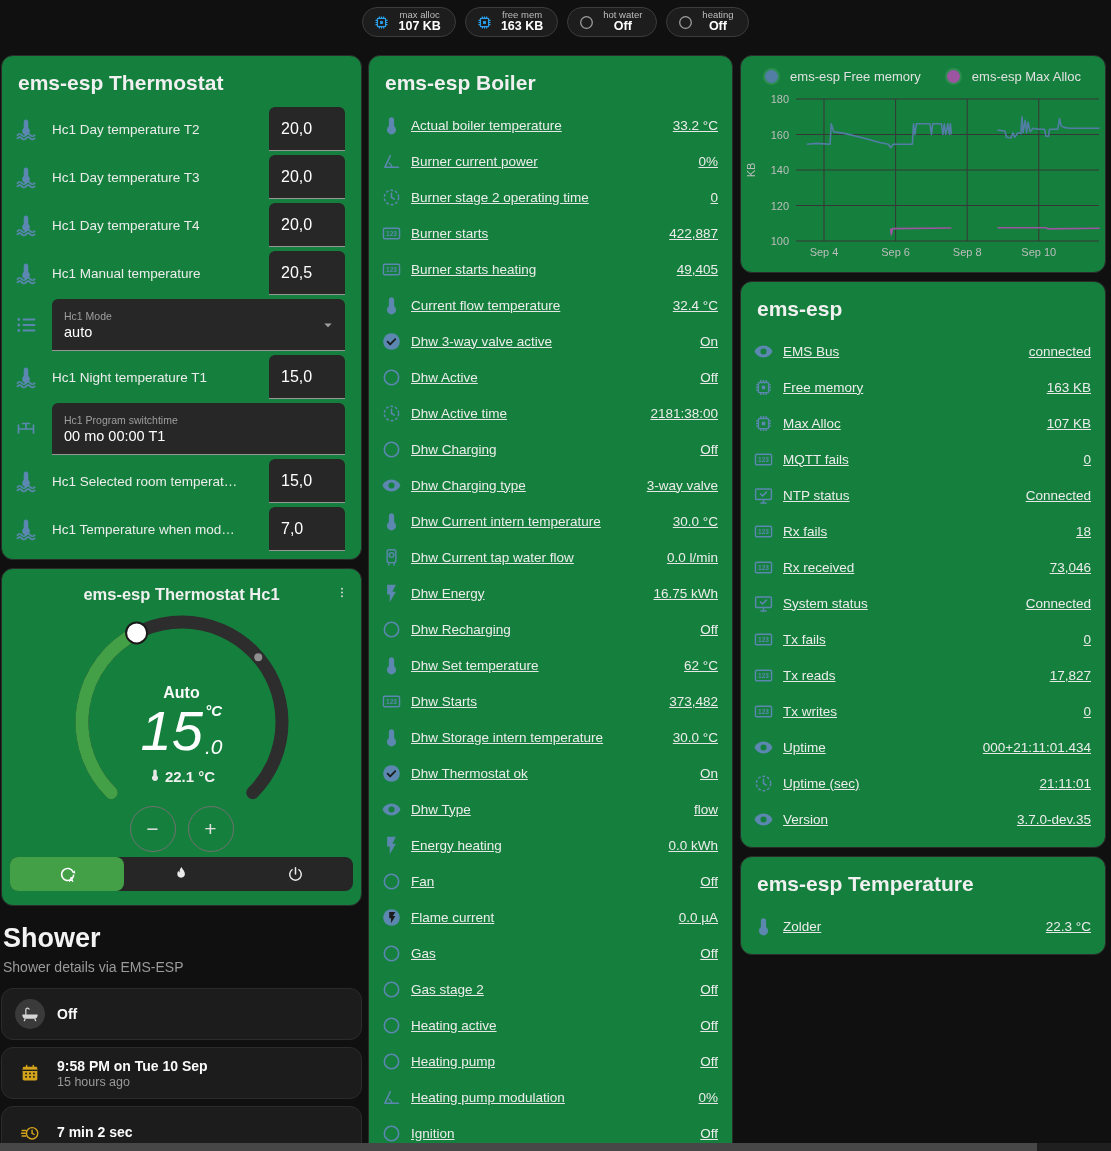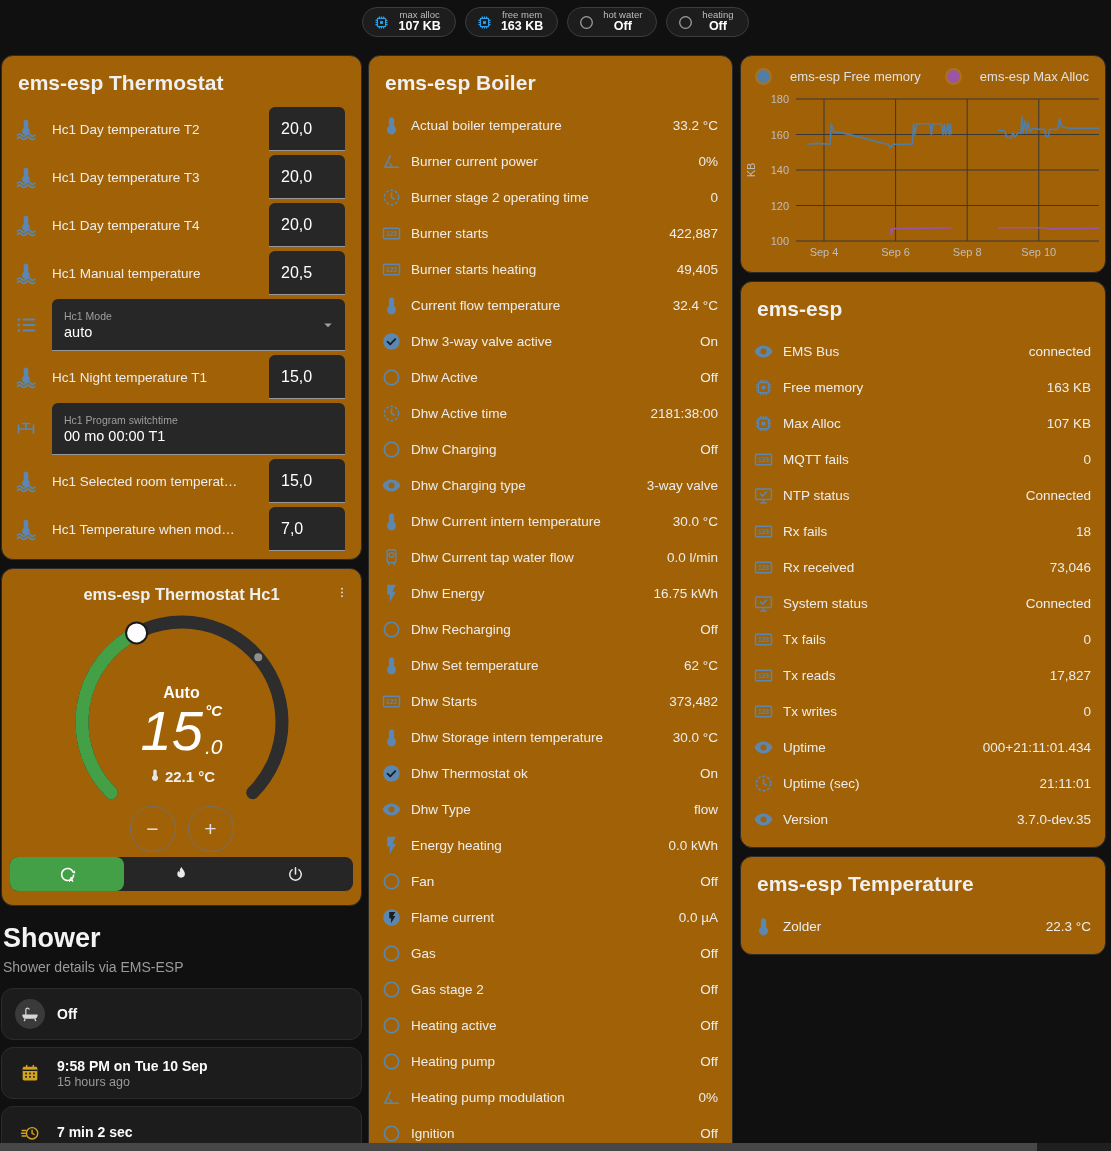--- a/index.html
+++ b/index.html
@@ -16,27 +16,27 @@
   .pill .ptxt{display:flex;flex-direction:column;line-height:1.1;}
   .pill .pl{font-size:9.5px;color:#bdbdbd;}
   .pill .pv{font-size:12.5px;font-weight:700;color:#fff;}
 
   
   .col{position:absolute;top:55px;}
   .col1{left:1px;width:361px;}
   .col2{left:368px;width:365px;}
   .col3{left:740px;width:366px;}
 
-  .card{background:#a16207;border:1px solid #2b2b2b;border-radius:12px;margin-bottom:8px;
+  .card{background:#15803d;border:1px solid #2b2b2b;border-radius:12px;margin-bottom:8px;
         box-sizing:border-box;overflow:hidden;}
   .card-title{font-size:21px;font-weight:600;color:#f0f0f0;margin:0;padding:15px 16px 10px;}
 
   
   .rows{padding:2px 0 10px;}
-  .entity-row{display:flex;align-items:center;height:36px;padding:0 14px 0 12px;}
+  .entity-row{display:flex;align-items:center;height:36px;padding:0 14px 0 12px;text-decoration:underline;}
   .entity-row .ic{width:21px;height:21px;flex:none;color:#5b87b0;}
   .entity-row .lbl{flex:1;margin-left:9px;font-size:13.5px;font-weight:500;color:#ececec;
                    white-space:nowrap;overflow:hidden;text-overflow:ellipsis;}
   .entity-row .val{margin-left:10px;font-size:13.5px;color:#ececec;white-space:nowrap;}
 
   
   .t-rows{padding:0 16px 6px 12px;}
   .t-row{display:flex;align-items:center;height:48px;}
   .t-row .ic{width:24px;height:24px;flex:none;color:#5b87b0;}
   .t-row .lbl{flex:1;margin-left:14px;font-size:13.5px;font-weight:500;color:#ececec;
@@ -86,21 +86,21 @@
         background:#1c1c1c;border:1px solid #2b2b2b;border-radius:12px;margin-bottom:7px;cursor:pointer;}
   .tile-ic{width:30px;height:30px;border-radius:50%;display:flex;align-items:center;justify-content:center;flex:none;}
   .tile-ic .ic{width:20px;height:20px;}
   .tile-txt{display:flex;flex-direction:column;}
   .tile-p{font-size:14px;font-weight:700;color:#fafafa;}
   .tile-s{font-size:12.5px;color:#9a9a9a;margin-top:1px;}
 
   
   .chart-card{height:218px;position:relative;}
   .legend{position:absolute;top:13px;left:0;right:0;display:flex;justify-content:center;gap:26px;z-index:2;}
-  .leg-item{display:flex;align-items:center;gap:20px;font-size:13px;color:#e0e0e0;}
+  .leg-item{display:flex;align-items:center;gap:12px;font-size:13px;color:#e0e0e0;}
   .leg-dot{width:13px;height:13px;border-radius:50%;box-shadow:0 0 0 2px rgba(255,255,255,0.10);}
   .chart-svg{position:absolute;inset:0;}
   .tick-txt{font-size:11px;fill:#bdbdbd;}
   .axis-lbl{font-size:11px;fill:#bdbdbd;}
 
   .hscroll{position:absolute;left:0;right:0;bottom:0;height:8px;background:#1f1f1f;z-index:10;}
   .hthumb{position:absolute;left:0;top:0;bottom:0;width:1037px;background:#474747;}
 
   .ic{display:block;}
   #icon-defs{position:absolute;width:0;height:0;overflow:hidden;}

